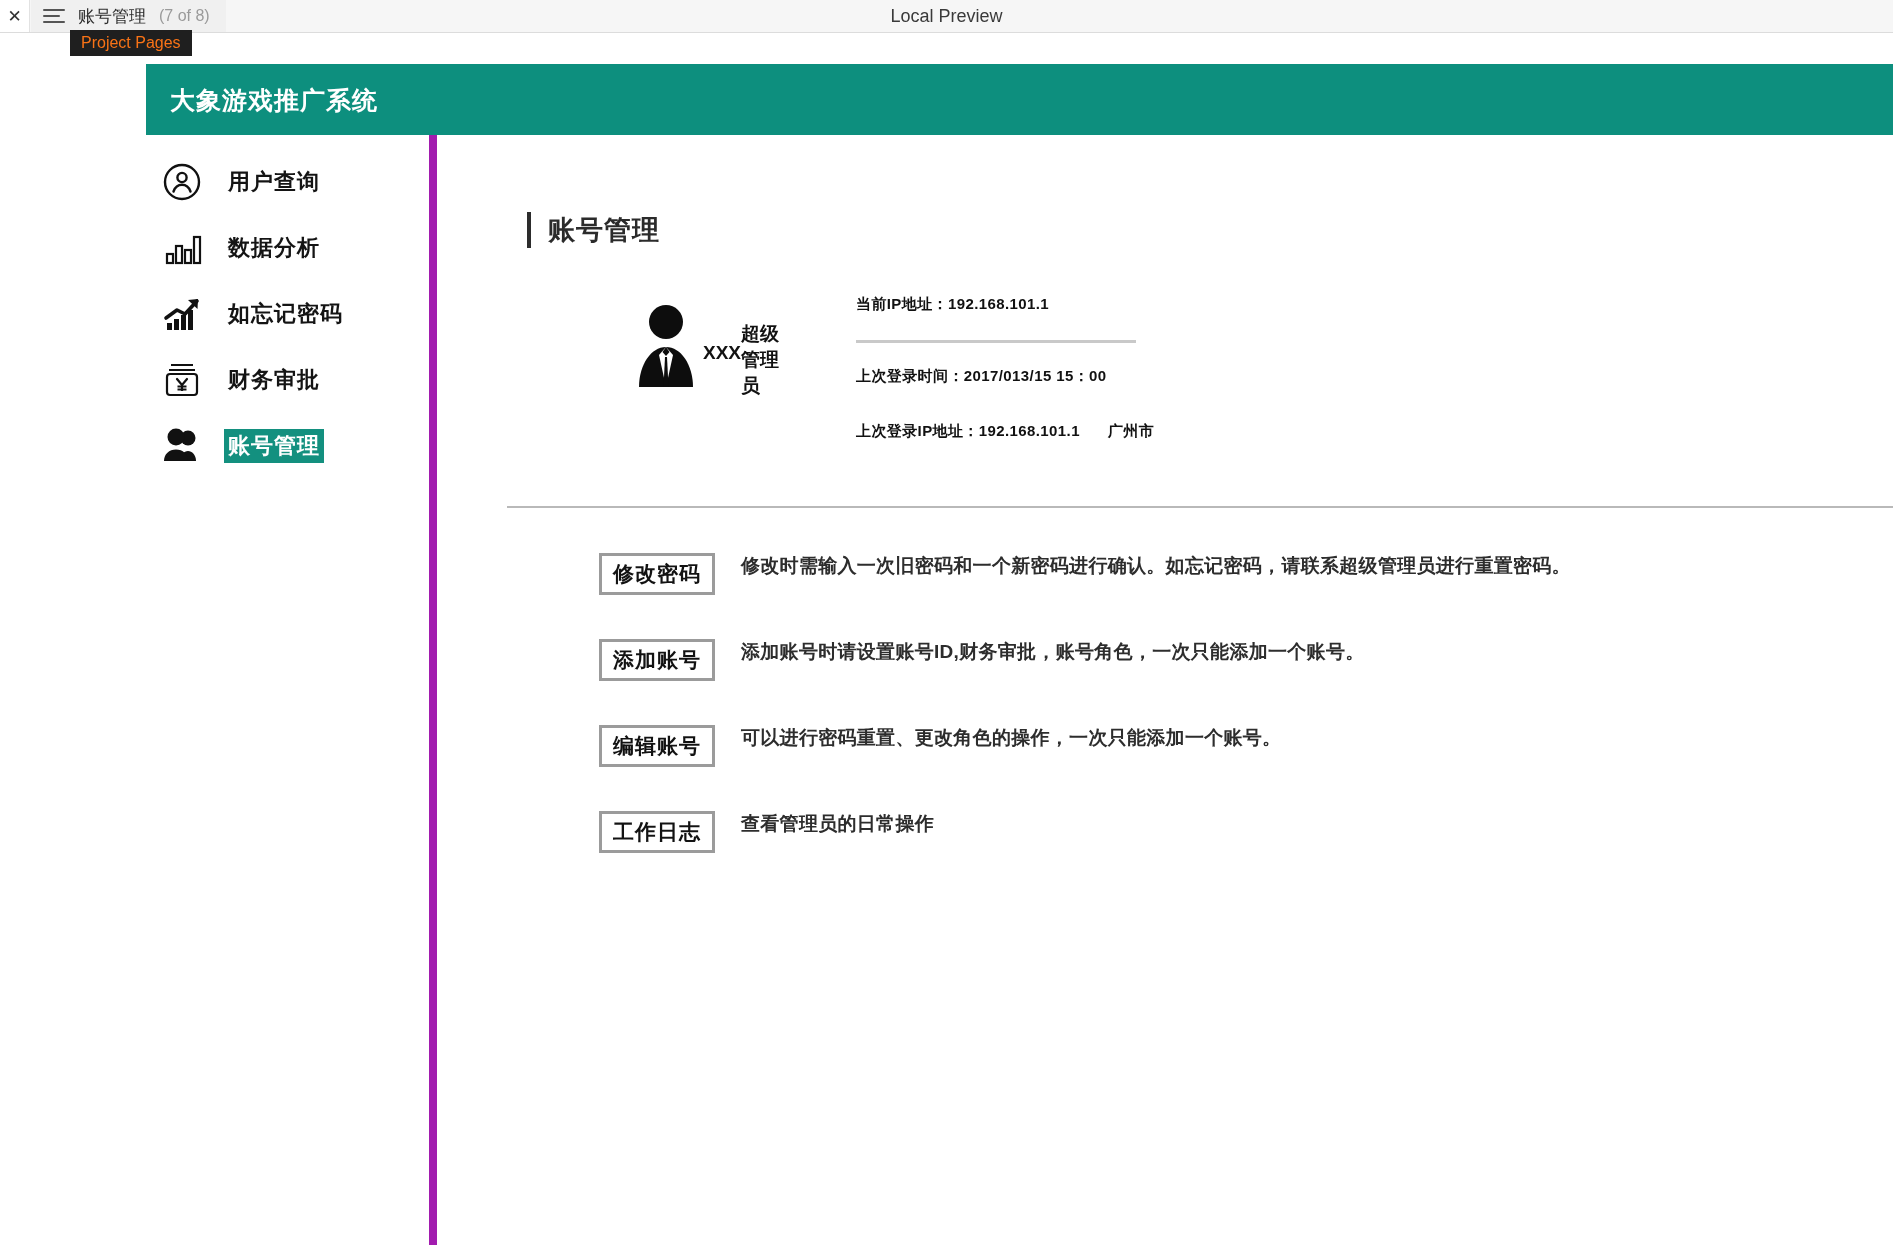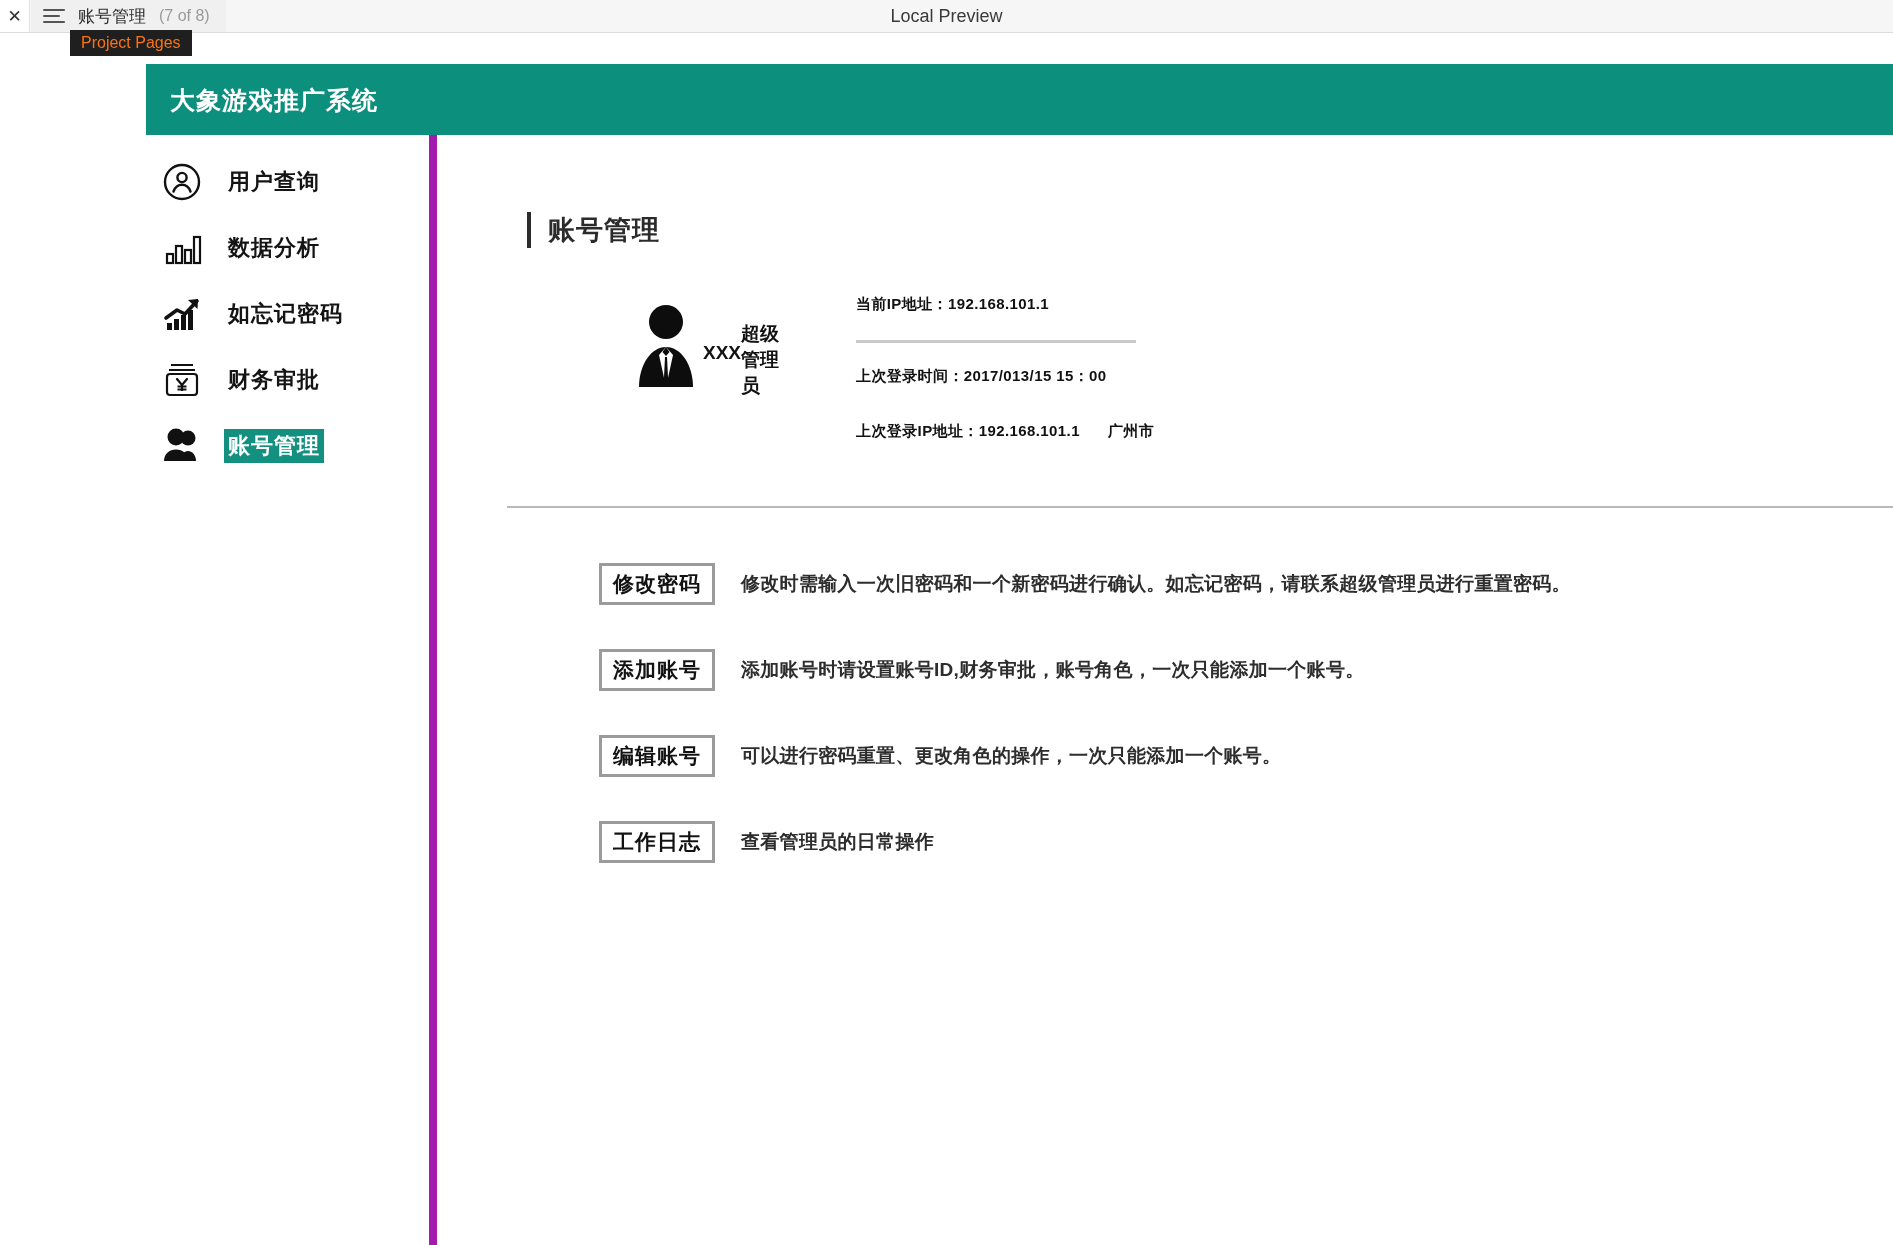--- a/index.html
+++ b/index.html
@@ -146,21 +146,21 @@
   #section-divider {
     position: absolute; left: 68px; top: 371px;
     width: 1386px; height: 2px; background: #b9b9b9;
   }
 
   
   #actions {
     position: absolute; left: 160px; top: 418px; width: 1250px;
   }
   .action-row {
-    display: flex; align-items: center; height: 62px; margin-bottom: 24px;
+    display: flex; height: 62px; margin-bottom: 24px;
   }
   .action-btn {
     width: 116px; height: 42px;
     border: 3px solid #9b9b9b;
     background: #ffffff;
     display: flex; align-items: center; justify-content: center;
     font-size: 21px; font-weight: bold; color: #121212;
     letter-spacing: 1px;
     flex: 0 0 116px;
     cursor: pointer;

